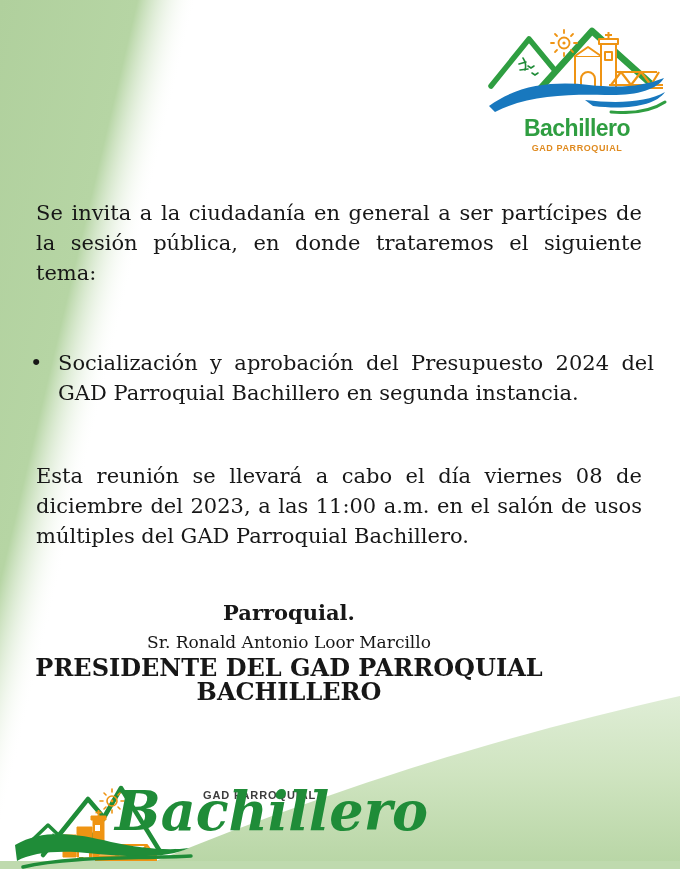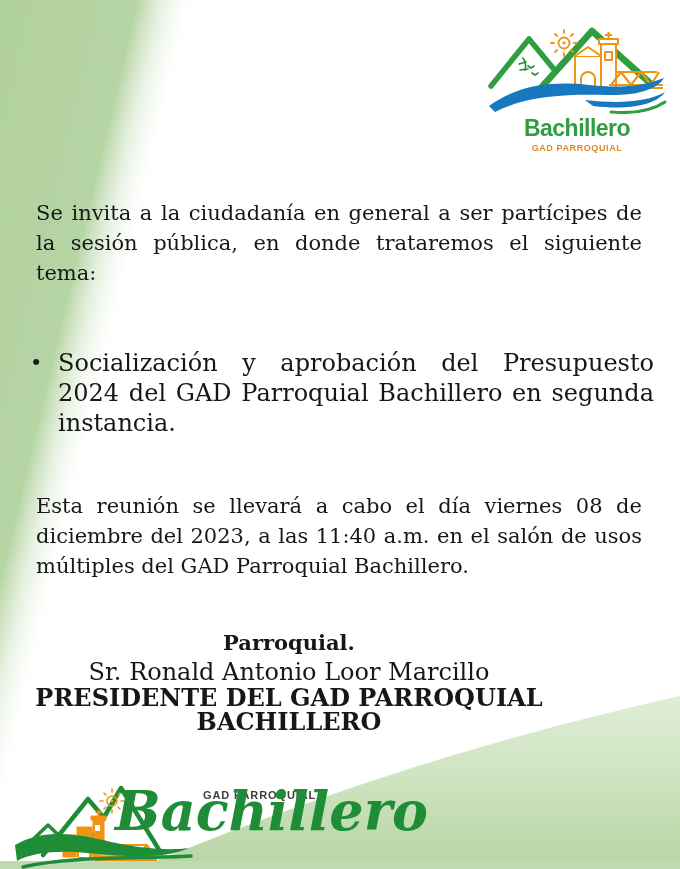--- a/index.html
+++ b/index.html
@@ -21,25 +21,25 @@
   .logo-top-sub{
     font-family:"Liberation Sans","DejaVu Sans",sans-serif;font-weight:bold;
     font-size:9px;letter-spacing:0.6px;color:#df8a1f;margin-top:3px;
   }
 
   
   .textblock{position:absolute;left:24px;top:186px;width:630px;}
   .para{margin:12px;font-size:21px;line-height:30px;text-align:justify;}
   .agenda{display:flex;margin-top:60px;}
   .agenda .marker{width:20px;flex:0 0 20px;font-size:21px;line-height:30px;padding-left:6px;}
-  .agenda .agenda-text{flex:1;margin-left:8px;font-size:24px;line-height:30px;text-align:justify;}
+  .agenda .agenda-text{flex:1;margin-left:8px;font-size:21px;line-height:30px;text-align:justify;}
   .para2{margin-top:53px;}
   .sig{width:530px;text-align:center;}
   .closing{margin-top:47px;font-weight:bold;font-size:21px;line-height:30px;}
-  .signer-name{font-size:24px;line-height:27px;margin-top:1px;}
+  .signer-name{font-size:17px;line-height:27px;margin-top:1px;}
   .signer-title{font-weight:bold;font-size:24px;line-height:24px;}
 
   
   .logo-bottom{position:absolute;left:15px;top:748px;width:400px;height:121px;}
   .logo-bottom .art{position:absolute;left:0;top:0;}
   .logo-bottom-sub{
     position:absolute;left:188px;top:41px;
     font-family:"Liberation Sans","DejaVu Sans",sans-serif;font-weight:bold;
     font-size:11px;letter-spacing:0.9px;color:#3d3d3d;white-space:nowrap;
   }
@@ -132,21 +132,21 @@
   </div>
 
   <div class="textblock">
     <p class="para">Se invita a la ciudadanía en general a ser partícipes de la sesión pública, en donde trataremos el siguiente tema:</p>
 
     <div class="agenda">
       <span class="marker">•</span>
       <span class="agenda-text">Socialización y aprobación del Presupuesto 2024 del GAD Parroquial Bachillero en segunda instancia.</span>
     </div>
 
-    <p class="para para2">Esta reunión se llevará a cabo el día viernes 08 de diciembre del 2023, a las 11:40 a.m. en el salón de usos múltiples del GAD Parroquial Bachillero.</p>
+    <p class="para para2">Esta reunión se llevará a cabo el día viernes 08 de diciembre del 2023, a las 11:00 a.m. en el salón de usos múltiples del GAD Parroquial Bachillero.</p>
 
     <div class="sig">
       <div class="closing">Parroquial.</div>
       <div class="signer-name">Sr. Ronald Antonio Loor Marcillo</div>
       <div class="signer-title">PRESIDENTE DEL GAD PARROQUIAL BACHILLERO</div>
     </div>
   </div>
 
   <div class="logo-bottom">
     <svg class="art" width="200" height="121" viewBox="0 0 200 121">

